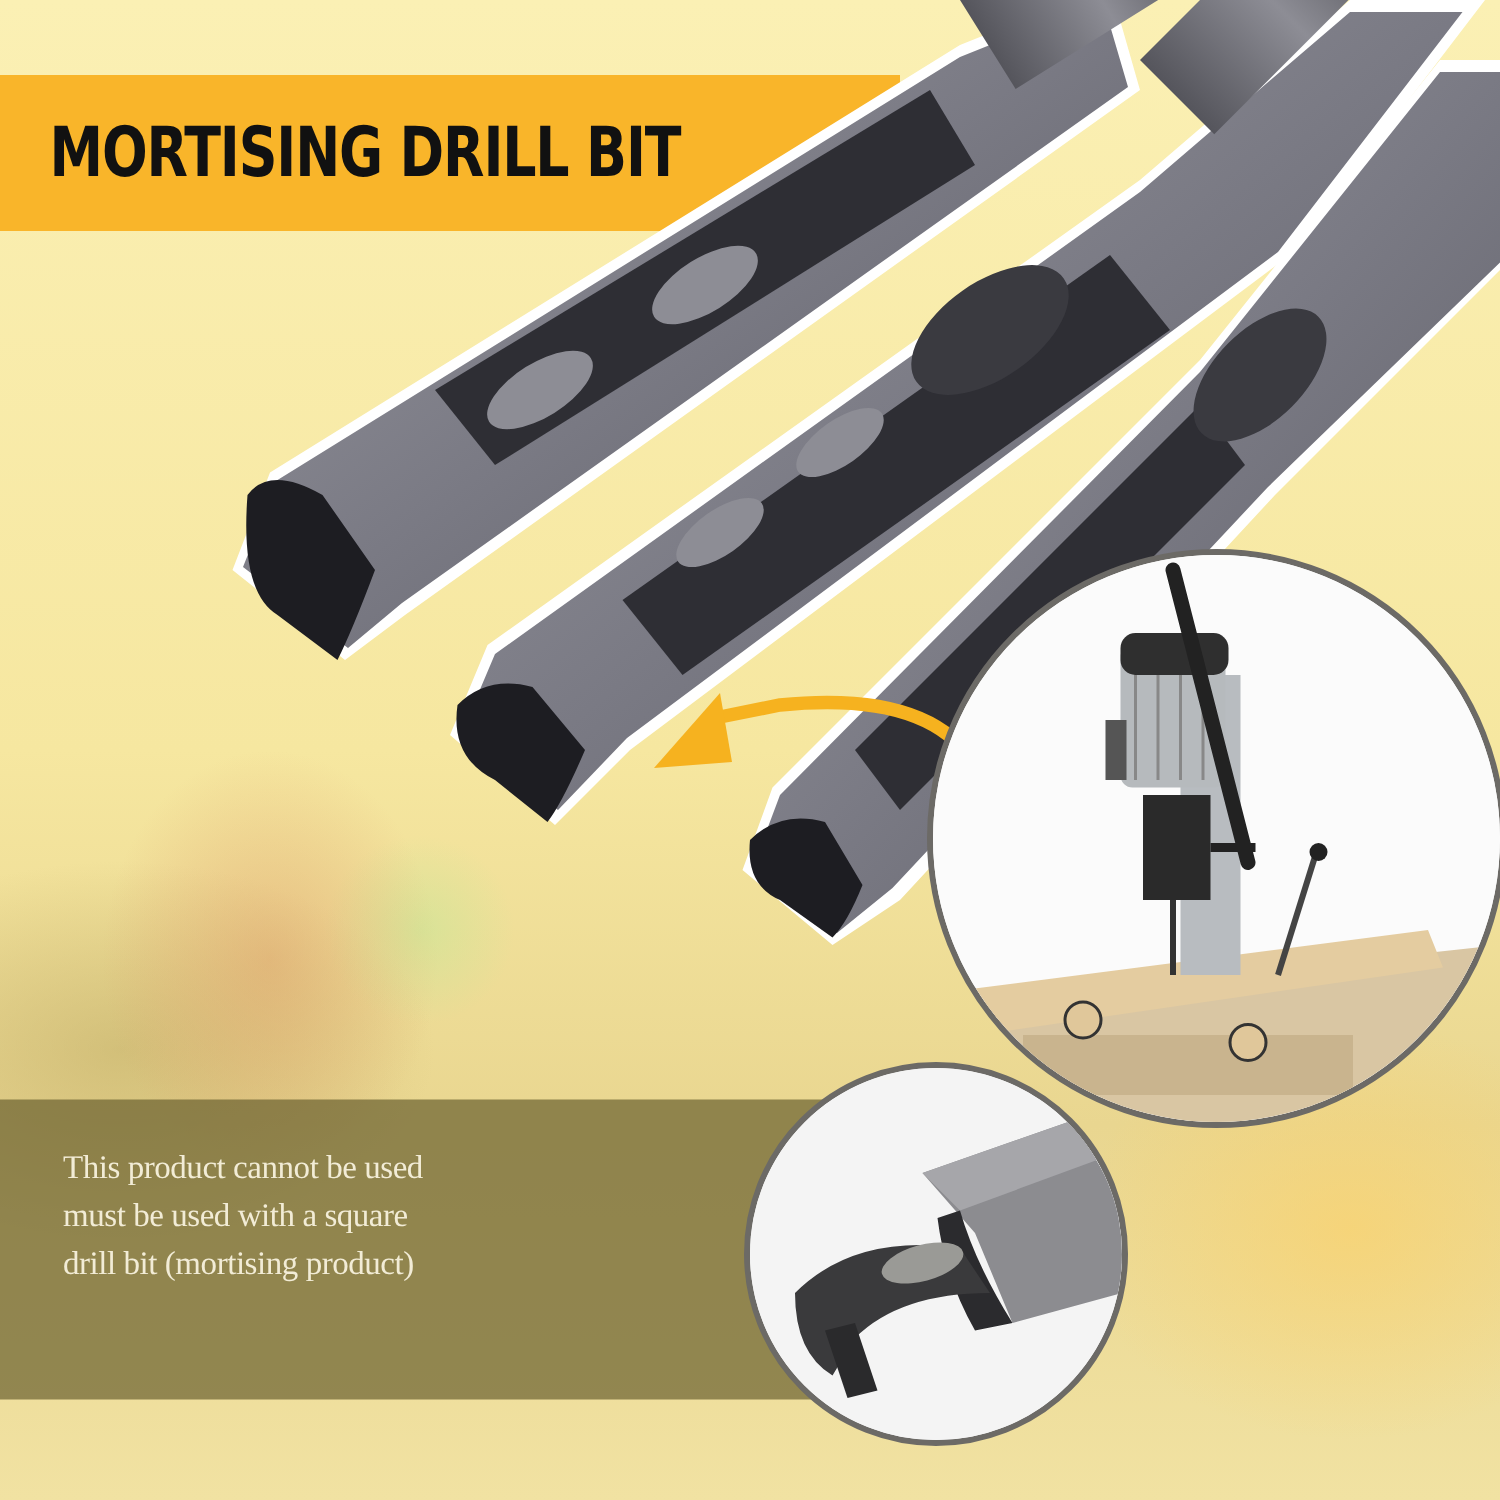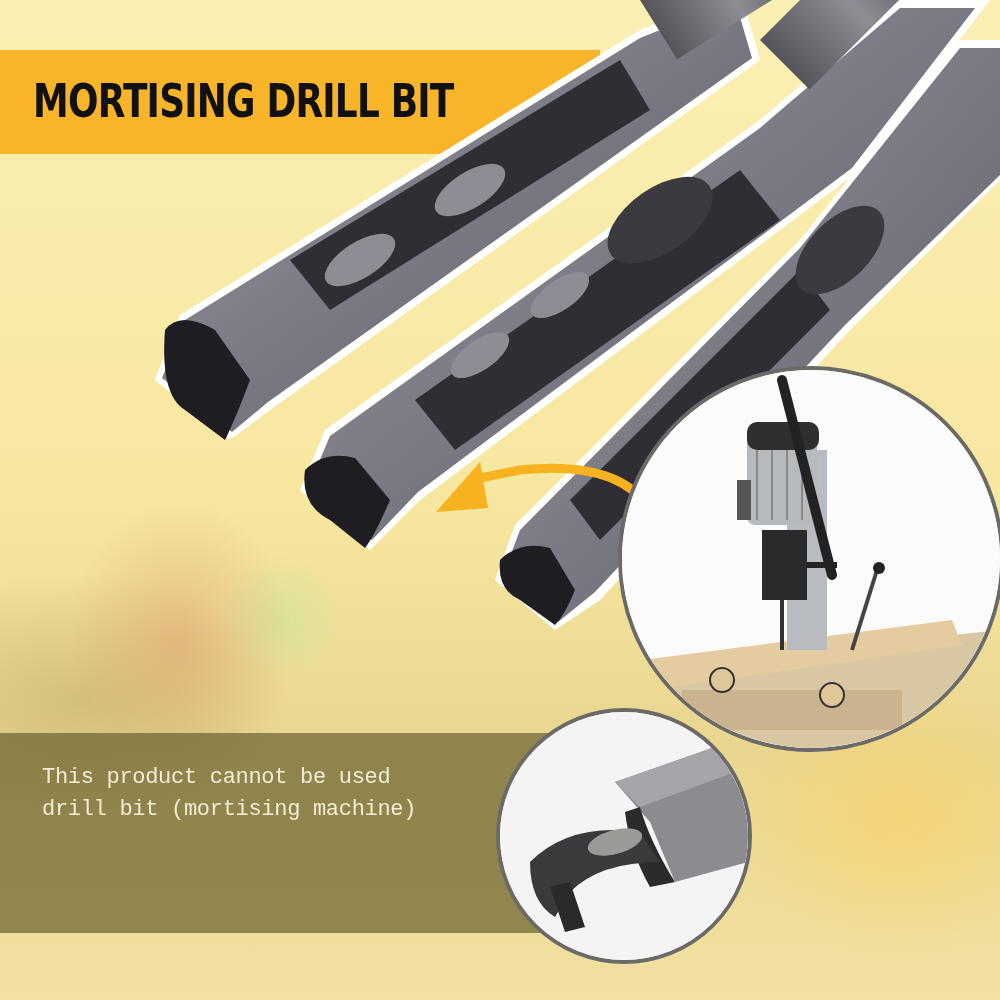--- a/index.html
+++ b/index.html
@@ -14,21 +14,21 @@
           linear-gradient(180deg, #fbf0b4 0%, #f6e7a0 50%, #e9d690 75%, #f1e2a2 100%); }
   .banner { position: absolute; left: 0; top: 50px; width: 600px; height: 104px;
             background: #f9b52a; }
   .banner-title { position: absolute; left: 33px; top: 74px; font-family: "DejaVu Sans", sans-serif;
                   font-weight: bold; font-size: 46px; letter-spacing: -1px; color: #111;
                   transform: scaleX(0.78); transform-origin: left center; white-space: nowrap; }
   .bits { position: absolute; left: 0; top: 0; width: 1000px; height: 660px; }
   .note-box { position: absolute; left: 0; top: 733px; width: 560px; height: 200px;
               background: rgba(110,100,50,0.72); }
   .note-text { position: absolute; left: 42px; top: 762px; width: 440px;
-               font-family: Liberation Mono, monospace; font-size: 22px; line-height: 32px;
+               font-family: Liberation Serif, serif; font-size: 22px; line-height: 32px;
                color: #f2ecd6; letter-spacing: -0.3px; }
   .circle { position: absolute; border-radius: 50%; overflow: hidden; background: #fafafa;
             border: 4px solid #6c6a66; box-sizing: border-box; }
   .c-machine { left: 618px; top: 366px; width: 386px; height: 386px; }
   .c-detail { left: 496px; top: 708px; width: 256px; height: 256px; }
   .arrow { position: absolute; left: 0; top: 0; width: 1000px; height: 1000px; pointer-events: none; }
 </style>
 </head>
 <body>
 
@@ -107,21 +107,22 @@
     <circle cx="257" cy="198" r="6" fill="#222"></circle>
     <line x1="160" y1="230" x2="160" y2="280" stroke="#333" stroke-width="4"></line>
     <circle cx="100" cy="310" r="12" fill="#e0c79a" stroke="#333" stroke-width="2"></circle>
     <circle cx="210" cy="325" r="12" fill="#e0c79a" stroke="#333" stroke-width="2"></circle>
   </svg>
 </div>
 
 <div class="note-box"></div>
 <div class="note-text">
   <div>This product cannot be used</div>
-  <div>drill bit (mortising machine)</div>
+  <div>must be used with a square</div>
+  <div>drill bit (mortising product)</div>
 </div>
 
 <div class="circle c-detail">
   <svg width="248" height="248" viewBox="0 0 248 248">
     <rect width="248" height="248" fill="#f4f4f4"></rect>
     <polygon points="115,70 215,35 248,90 248,150 175,170 150,110" fill="#8c8c90"></polygon>
     <polygon points="115,70 215,35 235,60 140,95" fill="#a6a6aa"></polygon>
     <path d="M140,95 Q150,130 175,170 L150,175 Q130,140 125,100 Z" fill="#2b2b2e"></path>
     <path d="M30,150 Q70,110 140,120 L160,150 Q100,150 70,180 L55,205 Q30,190 30,150 Z" fill="#3a3a3c"></path>
     <ellipse cx="115" cy="130" rx="28" ry="12" fill="#9a9a96" transform="rotate(-15 115 130)"></ellipse>

